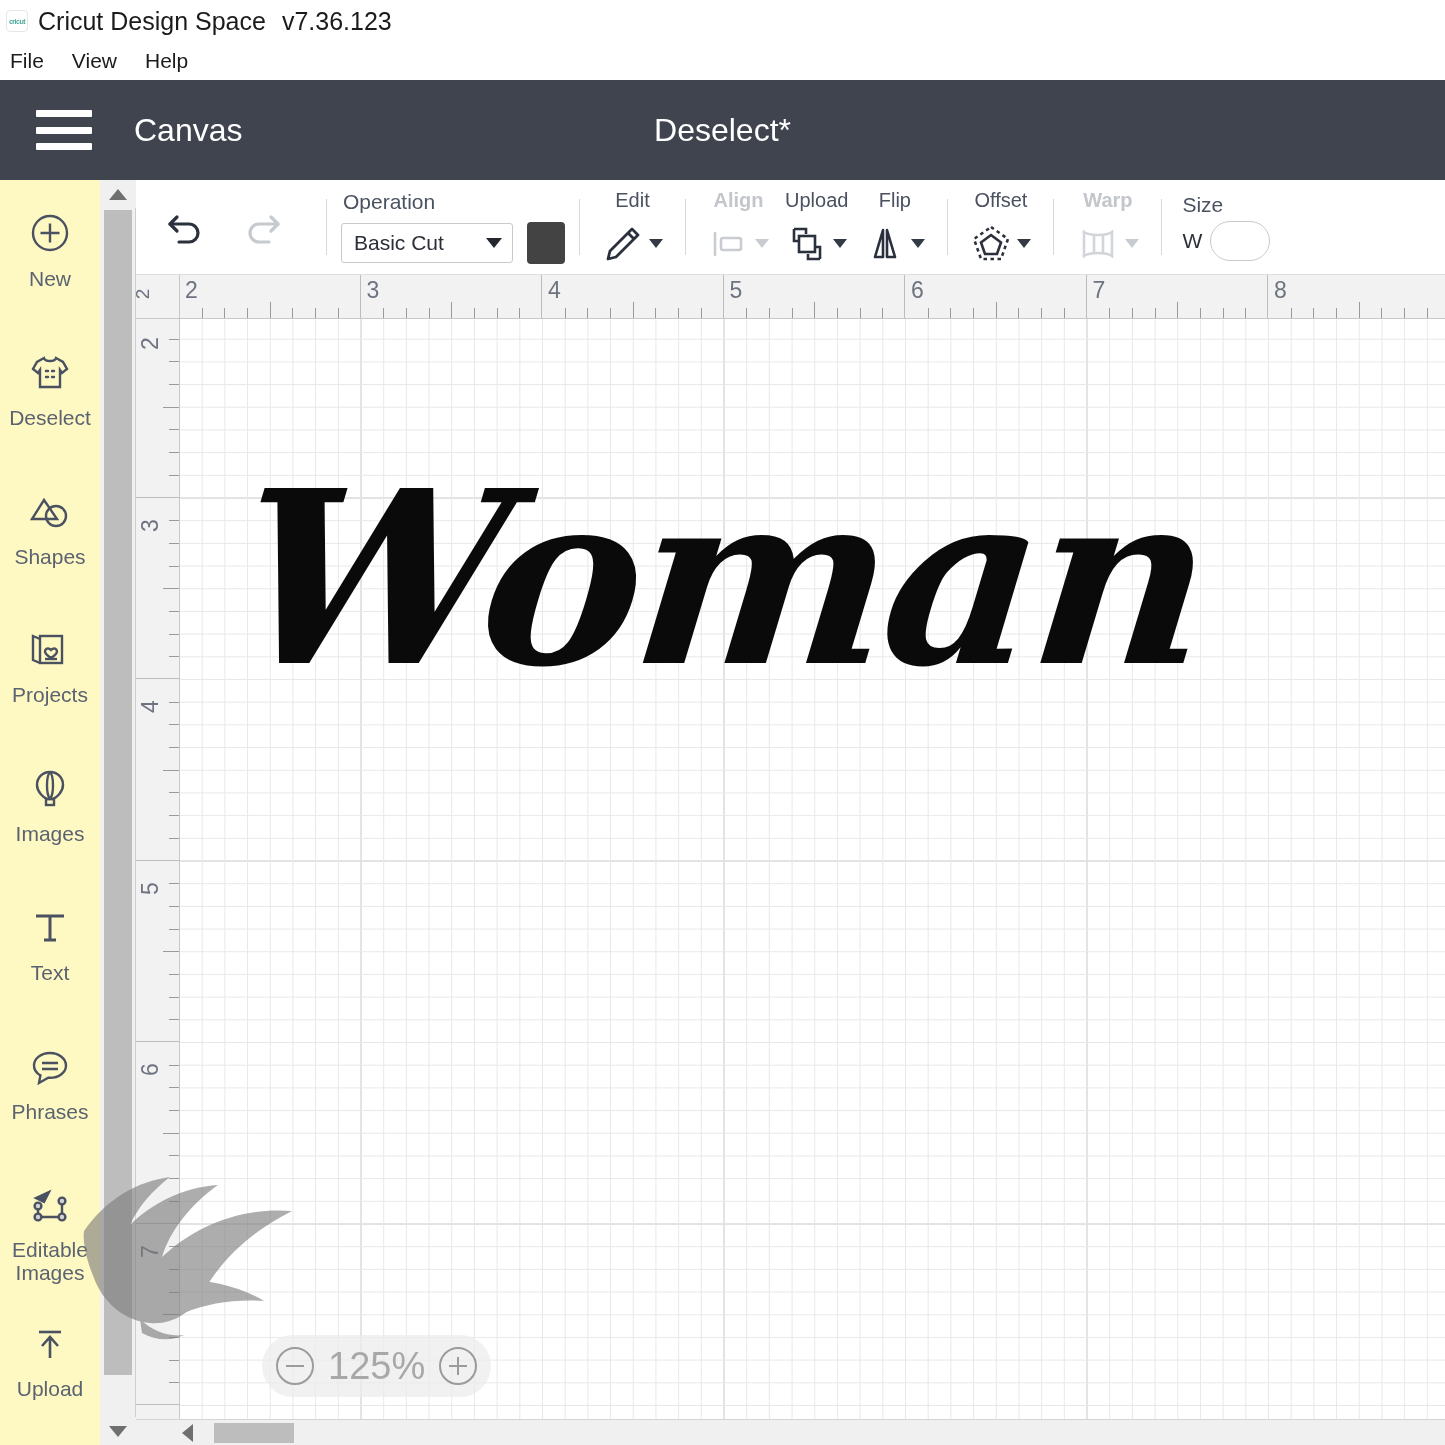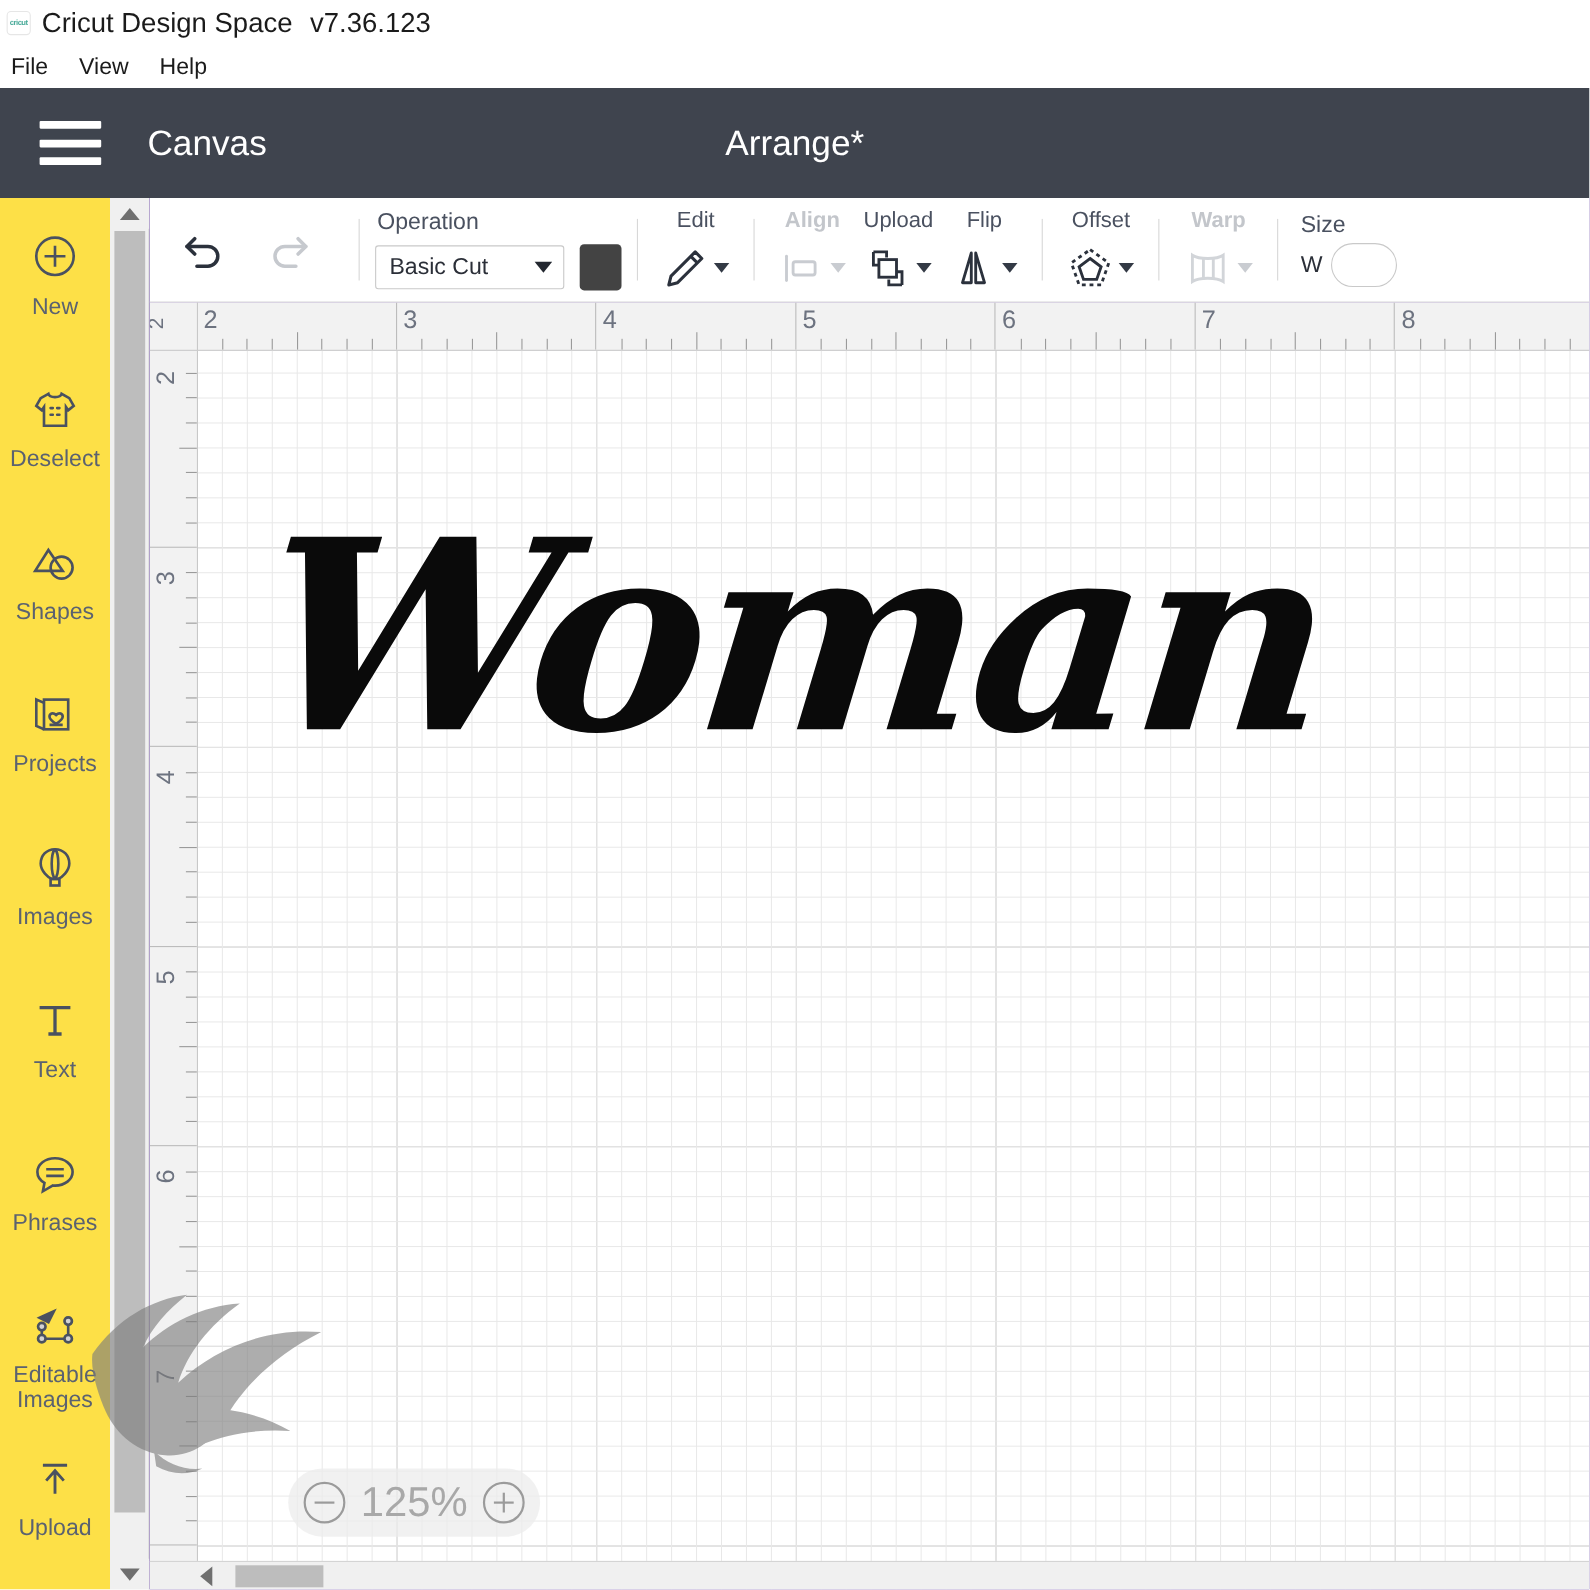--- a/index.html
+++ b/index.html
@@ -73,21 +73,21 @@
   
   .body-split {
     display: flex;
     height: calc(1445px - 42px - 38px - 100px);
     position: relative;
   }
 
   
   .sidebar {
     width: 100px;
-    background: #fde047;
+    background: #fef9c3;
     display: flex;
     flex-direction: column;
     align-items: center;
     padding-top: 16px;
     flex: 0 0 100px;
     overflow: hidden;
   }
   .side-item {
     width: 100px;
     height: 148px;
@@ -147,21 +147,21 @@
     width: 28px;
     height: 1165px;
     background: #bdbdbd;
     cursor: pointer;
   }
 
   
   .canvas-area {
     flex: 1 1 auto;
     position: relative;
-    background: #4c1d95;
+    background: #a21caf;
     overflow: hidden;
   }
   .toolbar {
     height: 95px;
     background: #ffffff;
     border-bottom: 1px solid #dedede;
     display: flex;
     align-items: center;
     position: relative;
     overflow: hidden;
@@ -391,21 +391,21 @@
   <div class="mi">Help</div>
 </div>
 
 <div class="appheader">
   <div class="hamburger">
     <span></span>
       <span></span>
       <span></span>
   </div>
   <div class="canvas-label">Canvas</div>
-  <div class="doc-title">Arrange*</div>
+  <div class="doc-title">Deselect*</div>
 </div>
 
 <div class="body-split">
 
   <div class="sidebar">
 
     <div class="side-item">
       <div class="side-icon">
         <svg width="46" height="46" viewBox="0 0 46 46" fill="none" stroke="currentColor" stroke-width="2.4">
           <circle cx="23" cy="23" r="17"></circle>

